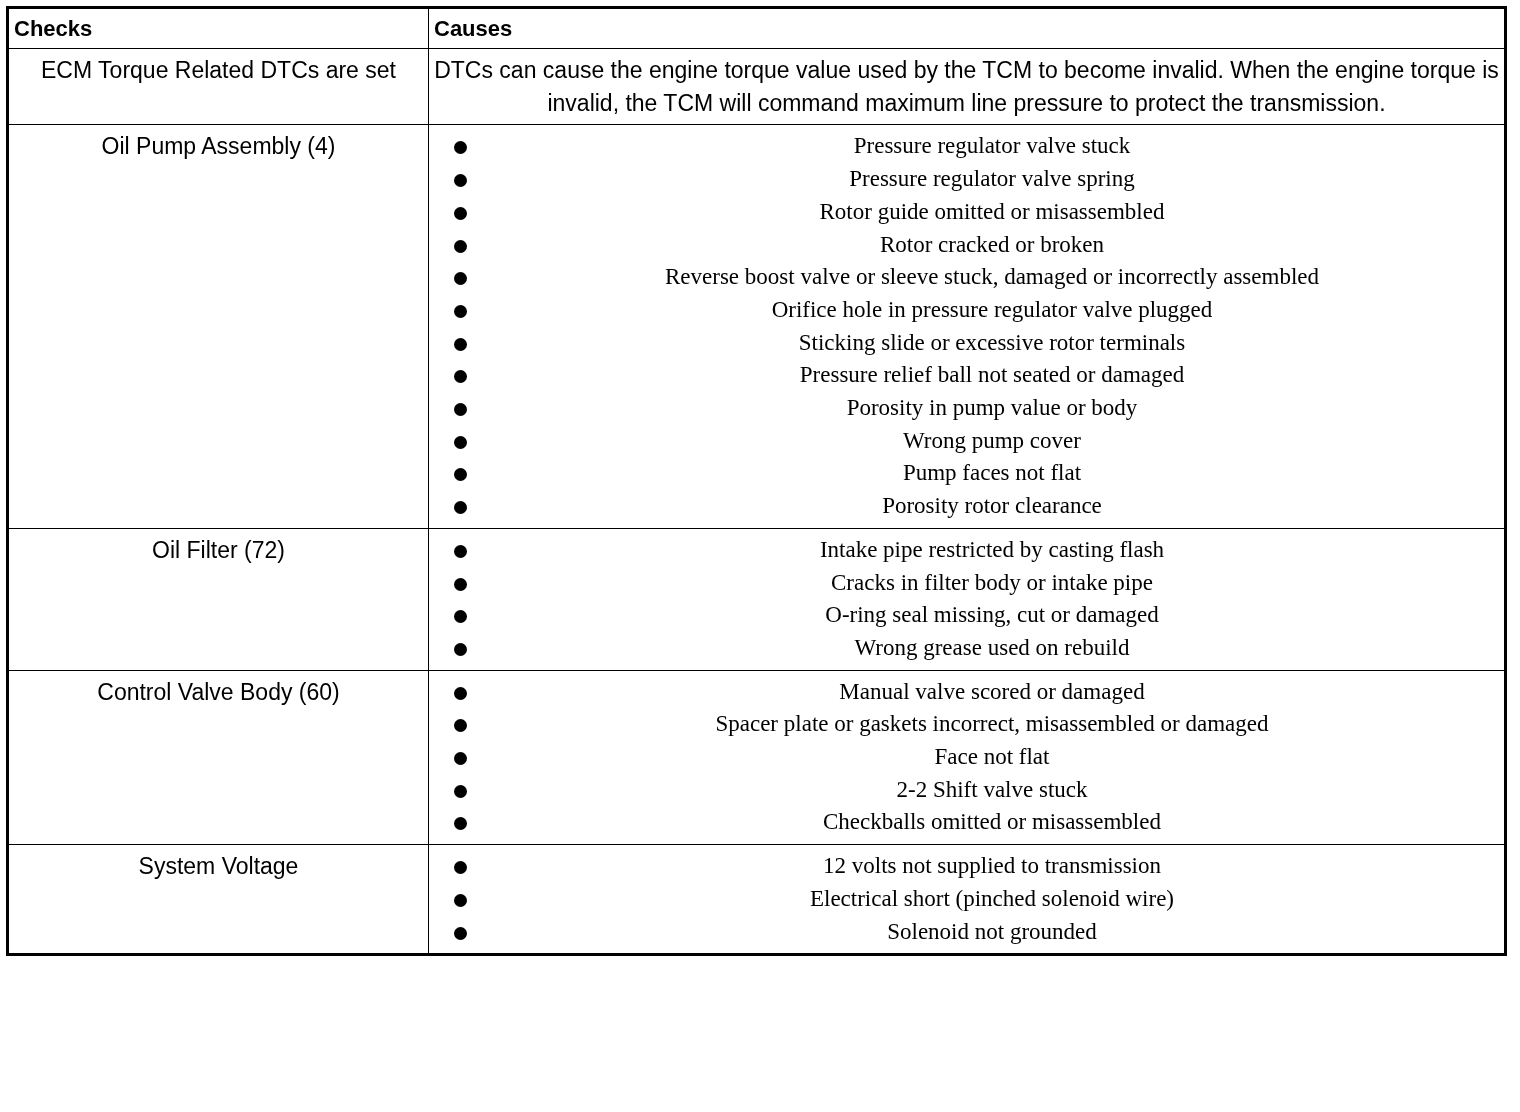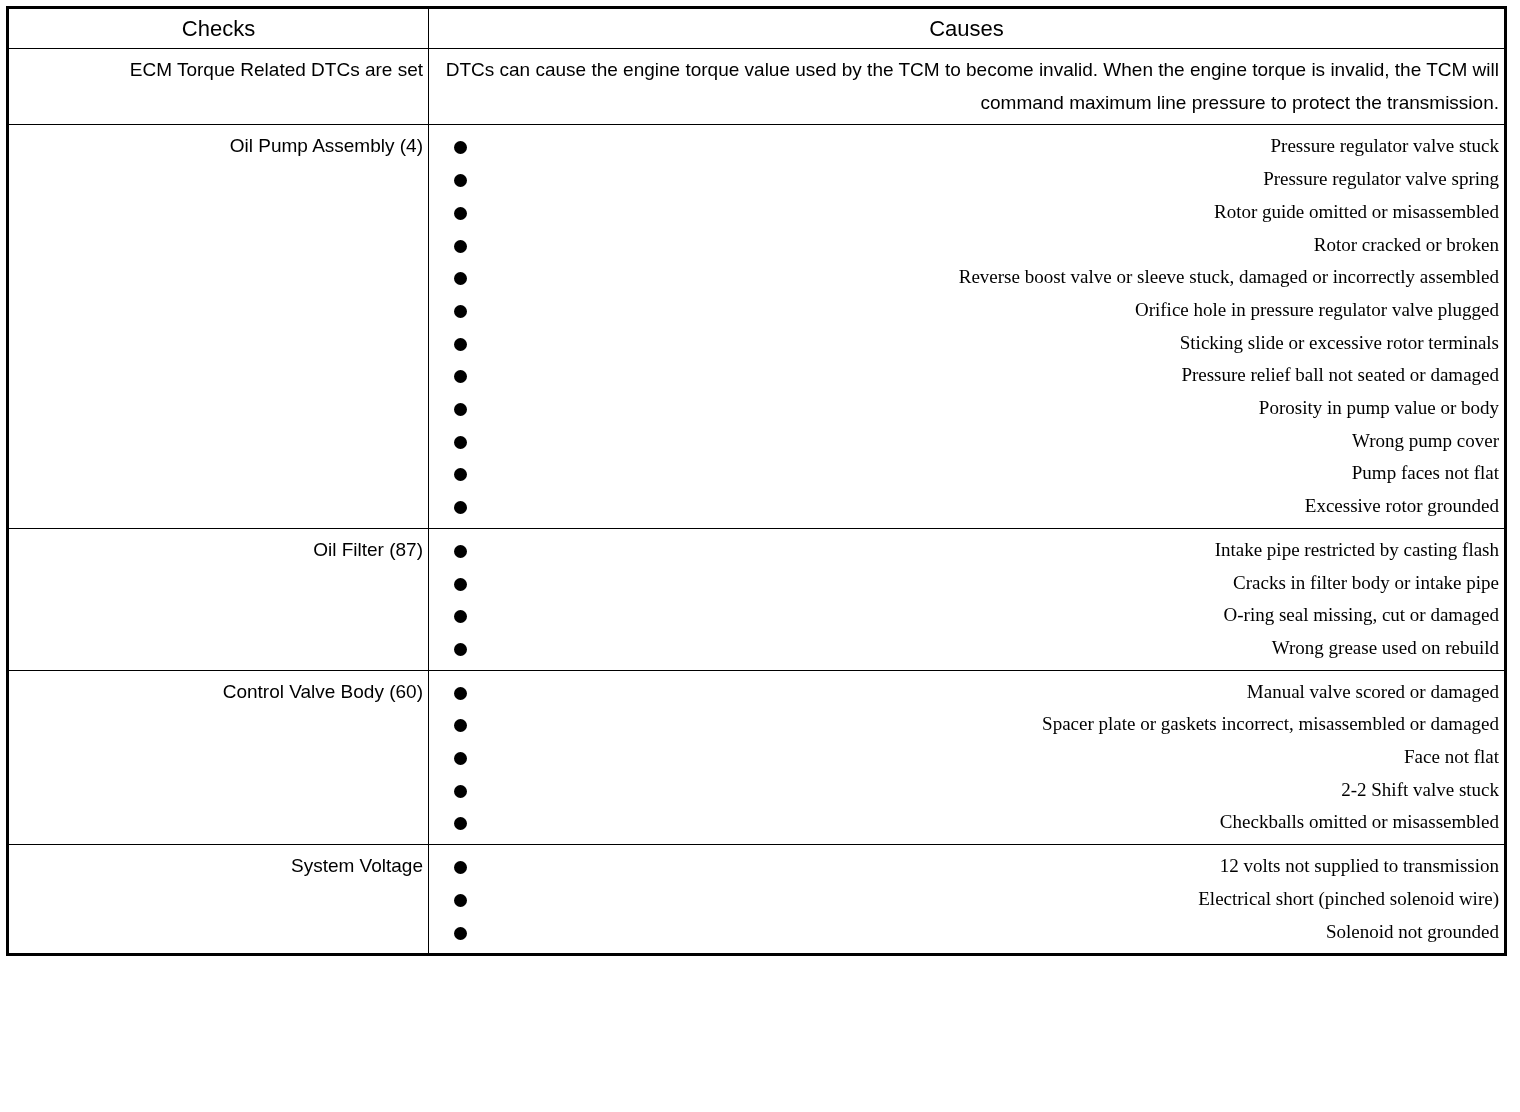--- a/index.html
+++ b/index.html
@@ -2,22 +2,22 @@
 <html><head>
 <meta charset="utf-8">
 <style>
   html, body { margin: 0; padding: 0; background: #ffffff; }
   body { width: 1520px; height: 1112px; position: relative; overflow: hidden;
          font-family: "Liberation Sans", sans-serif; color: #000; }
   table.doc { position: absolute; left: 6px; top: 6px; width: 1501px;
               border-collapse: collapse; border: 3px solid #000; table-layout: fixed; }
   table.doc col.c1 { width: 421px; }
   table.doc th, table.doc td { border: 1.5px solid #000; vertical-align: top;
-              font-size: 19px; line-height: 32.7px; padding: 5px 5px 5px 5px; text-align: right; }
-  table.doc th { text-align: center; font-weight: normal; font-size: 22px; line-height: 28px; padding: 6px 5px 5px 5px; }
+              font-size: 23px; line-height: 32.7px; padding: 5px 5px 5px 5px; text-align: center; }
+  table.doc th { text-align: left; font-weight: bold; font-size: 22px; line-height: 28px; padding: 6px 5px 5px 5px; }
   ul.bul { list-style: none; margin: 0; padding: 0 0 0 20px; font-family: Liberation Serif, serif; }
   ul.bul li { position: relative; padding-left: 31px; }
   ul.bul li .dot { position: absolute; left: 0; top: 11px; width: 13px; height: 13px;
                    border-radius: 50%; background: #000; }
 </style>
 </head>
 <body>
 
 <table class="doc">
   <colgroup>
@@ -43,26 +43,26 @@
             <li><span class="dot"></span><span>Pressure regulator valve spring</span></li>
             <li><span class="dot"></span><span>Rotor guide omitted or misassembled</span></li>
             <li><span class="dot"></span><span>Rotor cracked or broken</span></li>
             <li><span class="dot"></span><span>Reverse boost valve or sleeve stuck, damaged or incorrectly assembled</span></li>
             <li><span class="dot"></span><span>Orifice hole in pressure regulator valve plugged</span></li>
             <li><span class="dot"></span><span>Sticking slide or excessive rotor terminals</span></li>
             <li><span class="dot"></span><span>Pressure relief ball not seated or damaged</span></li>
             <li><span class="dot"></span><span>Porosity in pump value or body</span></li>
             <li><span class="dot"></span><span>Wrong pump cover</span></li>
             <li><span class="dot"></span><span>Pump faces not flat</span></li>
-            <li><span class="dot"></span><span>Excessive rotor grounded</span></li>
+            <li><span class="dot"></span><span>Porosity rotor clearance</span></li>
           </ul>
         </td>
       </tr>
       <tr>
-        <td>Oil Filter (87)</td>
+        <td>Oil Filter (72)</td>
         <td>
           <ul class="bul">
             <li><span class="dot"></span><span>Intake pipe restricted by casting flash</span></li>
             <li><span class="dot"></span><span>Cracks in filter body or intake pipe</span></li>
             <li><span class="dot"></span><span>O-ring seal missing, cut or damaged</span></li>
             <li><span class="dot"></span><span>Wrong grease used on rebuild</span></li>
           </ul>
         </td>
       </tr>
       <tr>

